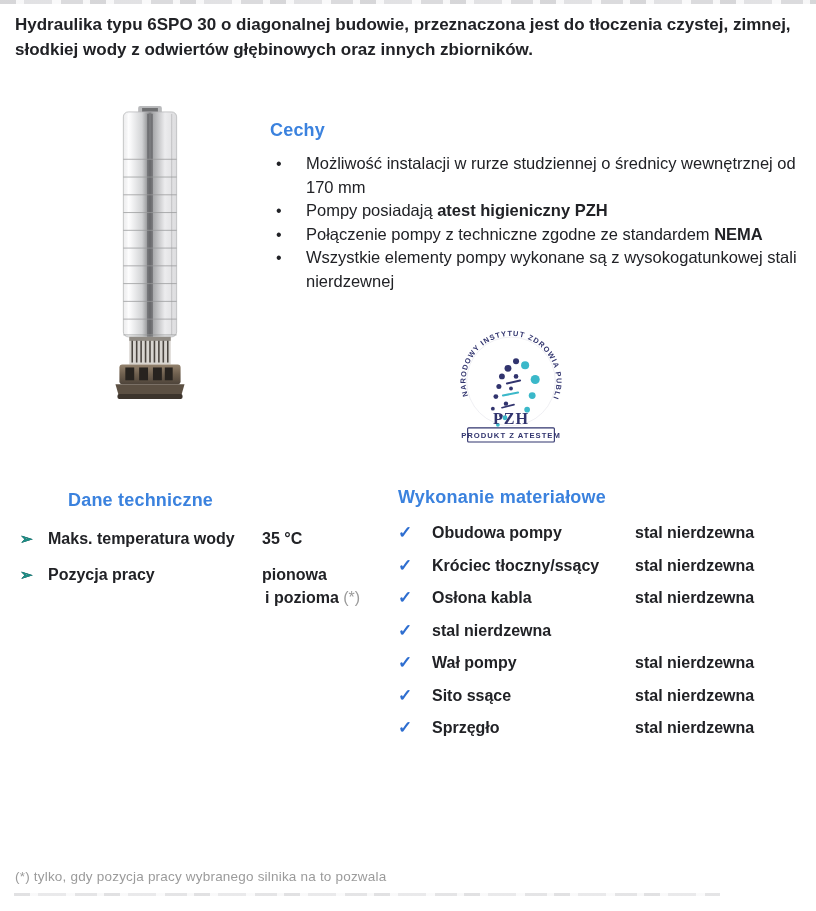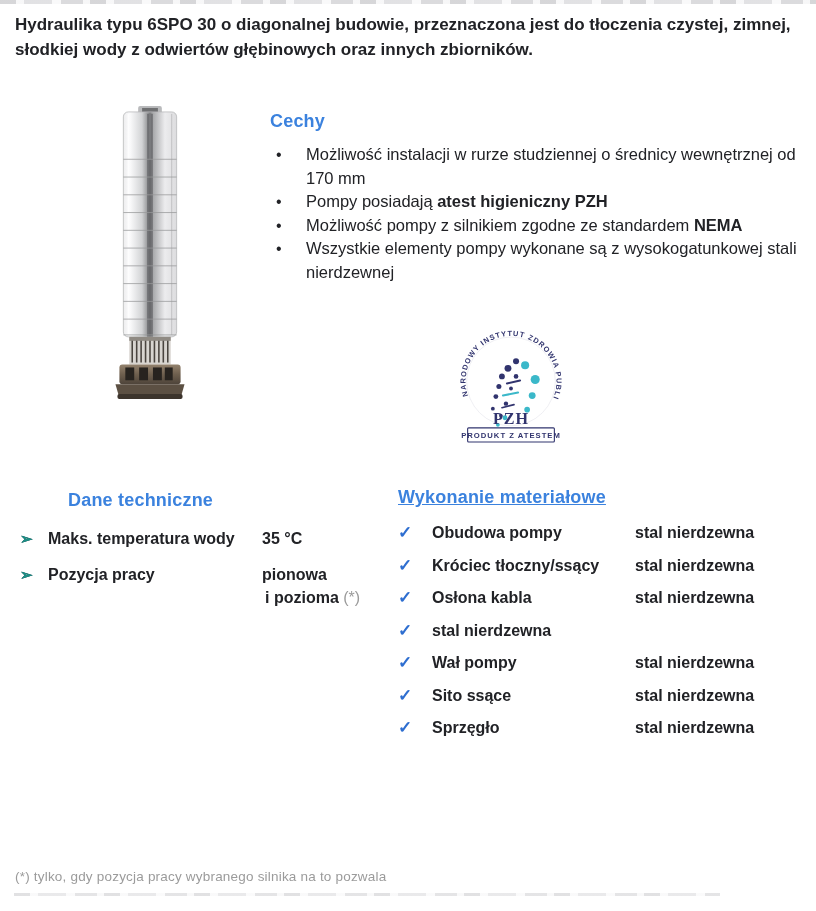--- a/index.html
+++ b/index.html
@@ -14,42 +14,42 @@
   .crop-bar.bottom{top:893px;left:14px;width:706px;height:3px;opacity:.55;}
 
   .intro{position:absolute;left:15px;top:12px;width:788px;margin:0;
     font-size:17px;font-weight:bold;line-height:25px;color:#212226;}
 
   .pump-wrap{position:absolute;left:104px;top:106px;width:92px;height:296px;}
 
   .section-title{margin:0;font-size:18px;font-weight:bold;color:#3b82de;letter-spacing:.2px;}
 
   
-  .features{position:absolute;left:270px;top:111px;width:540px;}
+  .features{position:absolute;left:270px;top:120px;width:540px;}
   .features .section-title{margin-bottom:11px;}
   .features ul{list-style:none;margin:0;padding:0;}
   .features li{position:relative;padding-left:36px;font-size:16.5px;line-height:23.5px;color:#212226;}
   .features li .dot{position:absolute;left:6px;top:0;font-size:16px;color:#212226;}
   .features li b{font-weight:bold;}
 
   
   .pzh{position:absolute;left:444px;top:329px;width:134px;height:119px;}
 
   
   .technical{position:absolute;left:20px;top:490px;width:370px;}
   .technical .section-title{margin-bottom:16px;margin-left:48px;}
   .tech-row{display:grid;grid-template-columns:28px 214px 1fr;margin-bottom:13px;
     font-size:16px;font-weight:bold;color:#212226;line-height:23px;}
   .tech-row .arrow{color:#1a8f85;font-size:15px;text-shadow:0 0 .6px #123;}
   .tech-row .note{color:#9b9b9b;font-weight:normal;}
   .tech-row .v2{padding-left:3px;margin-top:24px;}
 
   
   .materials{position:absolute;left:398px;top:487px;width:404px;}
-  .materials .section-title{margin-bottom:15px;text-decoration:underline;}
+  .materials .section-title{margin-bottom:15px;}
   .mat-row{display:grid;grid-template-columns:34px 203px 1fr;align-items:baseline;
     margin-bottom:12.5px;font-size:16px;font-weight:bold;color:#212226;line-height:20px;}
   .mat-row .check{color:#2e6ed0;font-size:17px;font-weight:bold;}
 
   .footnote{position:absolute;left:15px;top:869px;margin:0;
     font-size:13.5px;color:#9b9b9b;letter-spacing:.2px;}
 </style>
 </head>
 <body>
 
@@ -118,21 +118,21 @@
       <path d="M 11 282 H 81 L 77 296 H 15 Z" fill="#5c5043"></path>
       <rect x="13" y="292" width="66" height="5" rx="2" fill="#3c342c"></rect>
     </svg>
   </div>
 
   <section class="features">
     <h2 class="section-title">Cechy</h2>
     <ul>
       <li><span class="dot">•</span><span>Możliwość instalacji w rurze studziennej o średnicy wewnętrznej od 170 mm</span><b></b><span></span></li>
       <li><span class="dot">•</span><span>Pompy posiadają </span><b>atest higieniczny PZH</b><span></span></li>
-      <li><span class="dot">•</span><span>Możliwość pompy z silnikiem zgodne ze standardem </span><b>NEMA</b><span></span></li>
+      <li><span class="dot">•</span><span>Połączenie pompy z techniczne zgodne ze standardem </span><b>NEMA</b><span></span></li>
       <li><span class="dot">•</span><span>Wszystkie elementy pompy wykonane są z wysokogatunkowej stali nierdzewnej</span><b></b><span></span></li>
     </ul>
   </section>
 
   <div class="pzh">
     <svg width="134" height="119" viewBox="0 0 132 118">
       <defs>
         <path id="arcpath" d="M 24 68 A 45 45 0 1 1 108 68" fill="none"></path>
       </defs>
       <circle cx="66" cy="52" r="44" fill="none" stroke="#d9d9e2" stroke-width="0.6" opacity="0.7"></circle>

